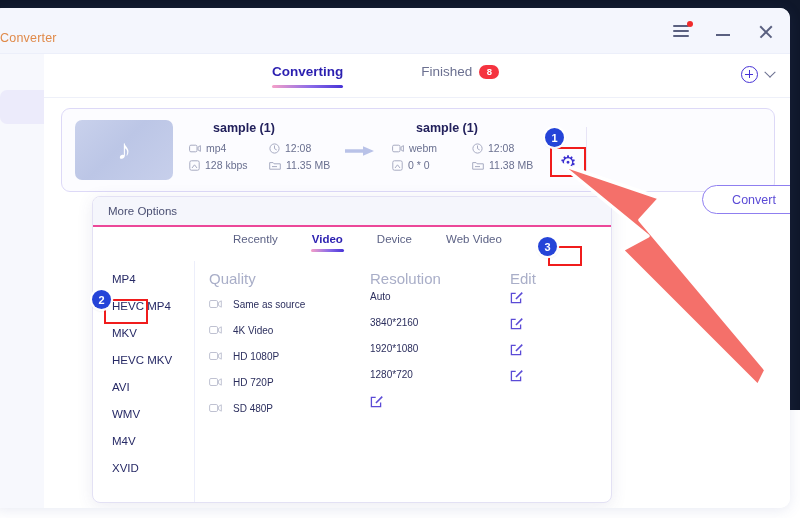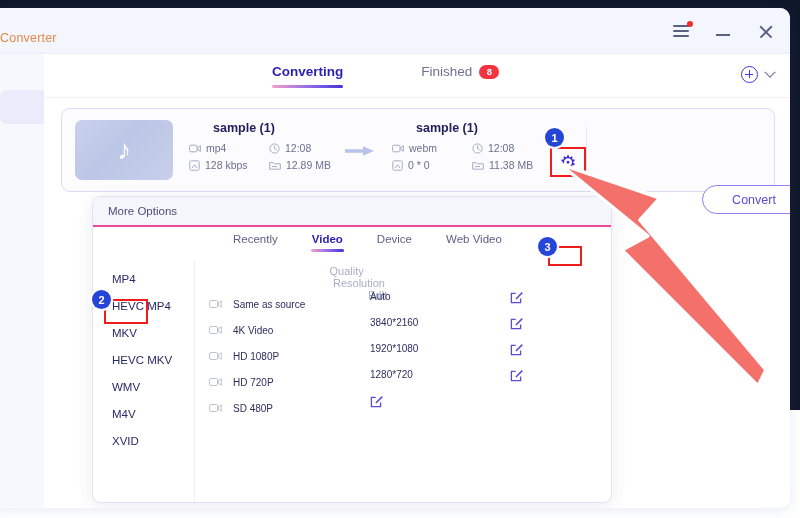--- a/index.html
+++ b/index.html
@@ -314,23 +314,22 @@
     color: #272a66;
     cursor: pointer;
     white-space: nowrap;
   }
   .fmt.selected { background: #f5f6fd; }
 
   .qtable { flex: 1; padding-top: 4px; }
   .qhead {
     height: 26px;
     display: flex; align-items: center;
-    font-size: 11px;
+    font-size: 15px;
     color: #a9aec8;
-    flex-direction: column;
   }
   .qrow {
     height: 26px;
     display: flex; 
     font-size: 10px;
     color: #2c2f5e;
   }
   .col-q { width: 175px; padding-left: 14px; display: flex; align-items: center; gap: 11px; }
   .col-r { width: 140px; }
   .col-e { width: 70px; display: flex; justify-content: flex-start; }
@@ -459,21 +458,21 @@
                   <rect x="0.8" y="0.8" width="9.4" height="9.4" rx="1.6" fill="none" stroke="#8b90ad" stroke-width="1"></rect>
                   <path d="M3 8 L5.5 4.8 L8 8" fill="none" stroke="#8b90ad" stroke-width="1"></path>
                 </svg>
               <span>128 kbps</span>
             </div>
             <div class="fcell">
               <svg class="ico" width="12" height="10" viewBox="0 0 12 10">
                   <path d="M0.7 2.6h3.4l1 1.2h6.2v5.4H0.7z" fill="none" stroke="#8b90ad" stroke-width="1"></path>
                   <path d="M3 6.6h5" stroke="#8b90ad" stroke-width="1"></path>
                 </svg>
-              <span>12.89 MB</span>
+              <span>11.35 MB</span>
             </div>
           </div>
         </div>
 
         <div class="arrow-sep">
           <svg width="30" height="12" viewBox="0 0 30 12">
               <path d="M0 4.2h18V1.2L29 6l-11 4.8V7.8H0z" fill="#b9c2e8"></path>
             </svg>
         </div>
 
@@ -537,20 +536,21 @@
         </div>
       </div>
 
       <div class="panel-body">
 
         <div class="fmt-list">
           <div class="fmt">MP4</div>
           <div class="fmt">HEVC MP4</div>
           <div class="fmt">MKV</div>
           <div class="fmt">HEVC MKV</div>
+          <div class="fmt">AVI</div>
           <div class="fmt">WMV</div>
           <div class="fmt">M4V</div>
           <div class="fmt">XVID</div>
         </div>
 
         <div class="qtable">
 
           <div class="qhead">
             <div class="col-q" style="gap:0">Quality</div>
             <div class="col-r">Resolution</div>

